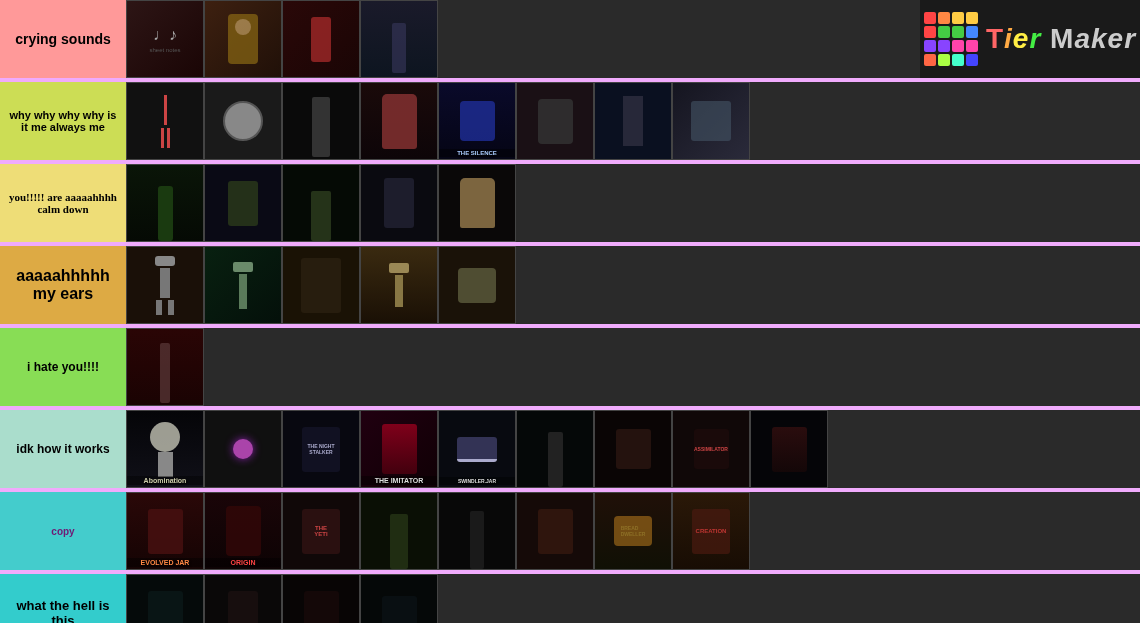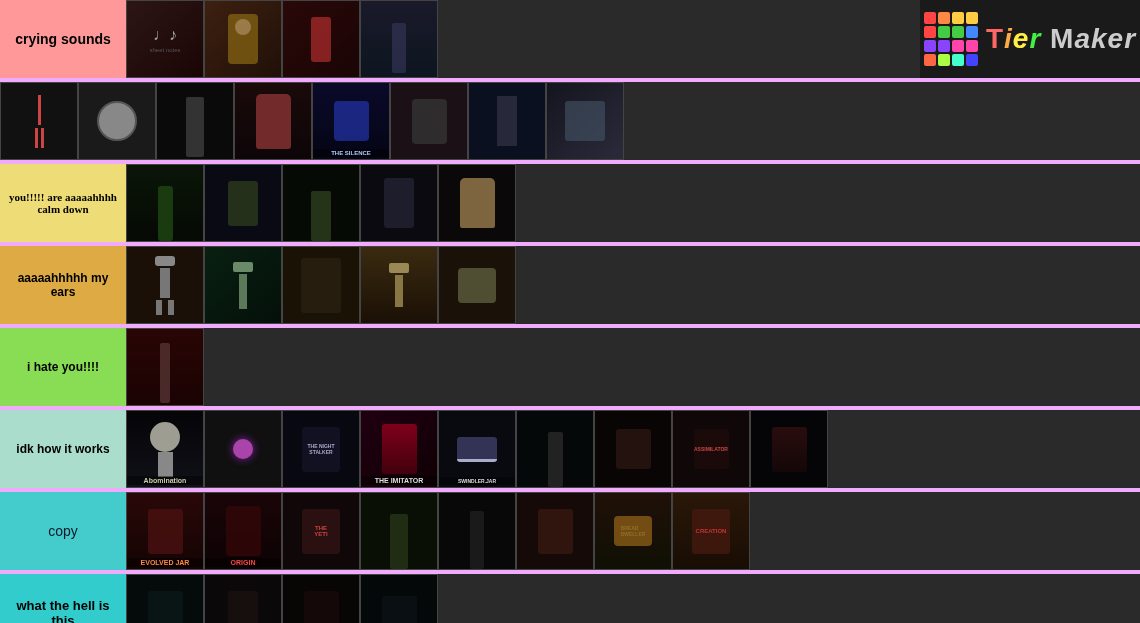--- a/index.html
+++ b/index.html
@@ -199,20 +199,21 @@
         <div class="logo-cell" style="background:#ff6644;"></div>
         <div class="logo-cell" style="background:#aaff44;"></div>
         <div class="logo-cell" style="background:#44ffcc;"></div>
         <div class="logo-cell" style="background:#4444ff;"></div>
       </div>
       <div class="logo-text"><span style="color:#ff6666;font-size:28px;font-weight:bold;">T</span><span style="color:#ffaa44;font-size:28px;font-style:italic;">i</span><span style="color:#ffee44;font-size:28px;font-style:italic;">e</span><span style="color:#44ee44;font-size:28px;font-style:italic;">r</span><span style="color:#cccccc;font-size:28px;font-weight:bold;"> M</span><span style="color:#cccccc;font-size:28px;font-style:italic;">a</span><span style="color:#cccccc;font-size:28px;font-style:italic;">k</span><span style="color:#cccccc;font-size:28px;font-style:italic;">e</span><span style="color:#cccccc;font-size:28px;font-style:italic;">r</span></div>
     </div>
   </div>
 
   <div class="tier-row row-2">
+    <div class="tier-label" style="background:#ccdd55;color:#000;font-size:11px;">why why why why is it me always me</div>
     <div class="tier-images">
       <div class="tier-img-slot">
         <div class="block" style="background:#111;position:relative;">
           <div style="position:absolute;inset:0;display:flex;align-items:center;justify-content:center;flex-direction:column;gap:3px;">
             <div style="width:3px;height:30px;background:#cc4444;"></div>
             <div style="display:flex;gap:3px;">
               <div style="width:3px;height:20px;background:#cc4444;"></div>
               <div style="width:3px;height:20px;background:#cc4444;"></div>
             </div>
           </div>
@@ -306,21 +307,21 @@
         <div class="block" style="background:#0a0808;position:relative;">
           <div style="position:absolute;inset:0;display:flex;align-items:center;justify-content:center;">
             <div style="width:35px;height:50px;background:#c8a464;border-radius:5px 5px 2px 2px;opacity:0.6;"></div>
           </div>
         </div>
       </div>
     </div>
   </div>
 
   <div class="tier-row row-4">
-    <div class="tier-label" style="background:#ddaa44;color:#000;font-size:12px;">aaaaahhhhh my ears</div>
+    <div class="tier-label" style="background:#ddaa44;color:#000;font-size:16px;">aaaaahhhhh my ears</div>
     <div class="tier-images">
       <div class="tier-img-slot">
         <div class="block" style="background:#1a1008;position:relative;">
           <div style="position:absolute;inset:0;display:flex;align-items:center;justify-content:center;flex-direction:column;gap:2px;">
             <div style="width:20px;height:10px;background:#888;border-radius:3px;"></div>
             <div style="width:10px;height:30px;background:#777;"></div>
             <div style="display:flex;gap:6px;">
                 <div style="width:6px;height:15px;background:#777;"></div>
                 <div style="width:6px;height:15px;background:#777;"></div>
               </div>
@@ -444,21 +445,21 @@
         <div class="block" style="background:#050508;position:relative;">
           <div style="position:absolute;inset:0;display:flex;align-items:center;justify-content:center;">
             <div style="width:35px;height:45px;background:linear-gradient(#3a1010,#1a0808);border-radius:3px;opacity:0.7;"></div>
           </div>
         </div>
       </div>
     </div>
   </div>
 
   <div class="tier-row row-7">
-    <div class="tier-label" style="background:#44cccc;color:#0f172a;font-size:14px;font-weight:normal;">copy</div>
+    <div class="tier-label" style="background:#44cccc;color:#701a75;font-size:10px;font-weight:bold;">copy</div>
     <div class="tier-images">
       <div class="tier-img-slot">
         <div class="block" style="background:linear-gradient(180deg,#2a0808,#150404);position:relative;">
           <div style="position:absolute;inset:0;display:flex;align-items:center;justify-content:center;">
             <div style="width:35px;height:45px;background:#4a1010;border-radius:3px;opacity:0.8;"></div>
           </div>
           <div class="img-label" style="color:#ff8844;">EVOLVED JAR</div>
         </div>
       </div>
       <div class="tier-img-slot">

